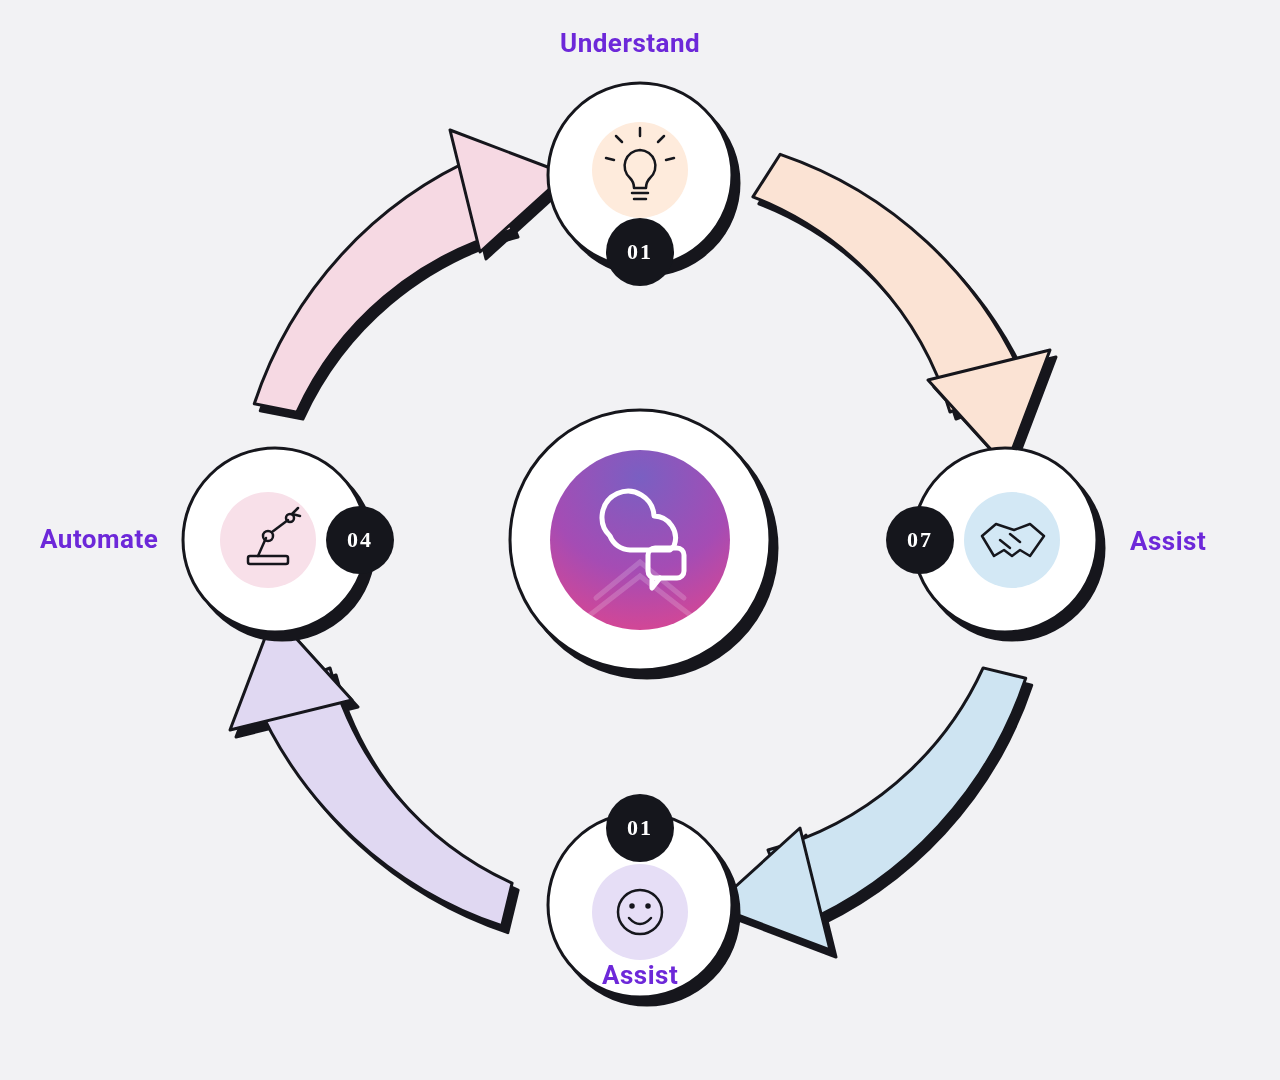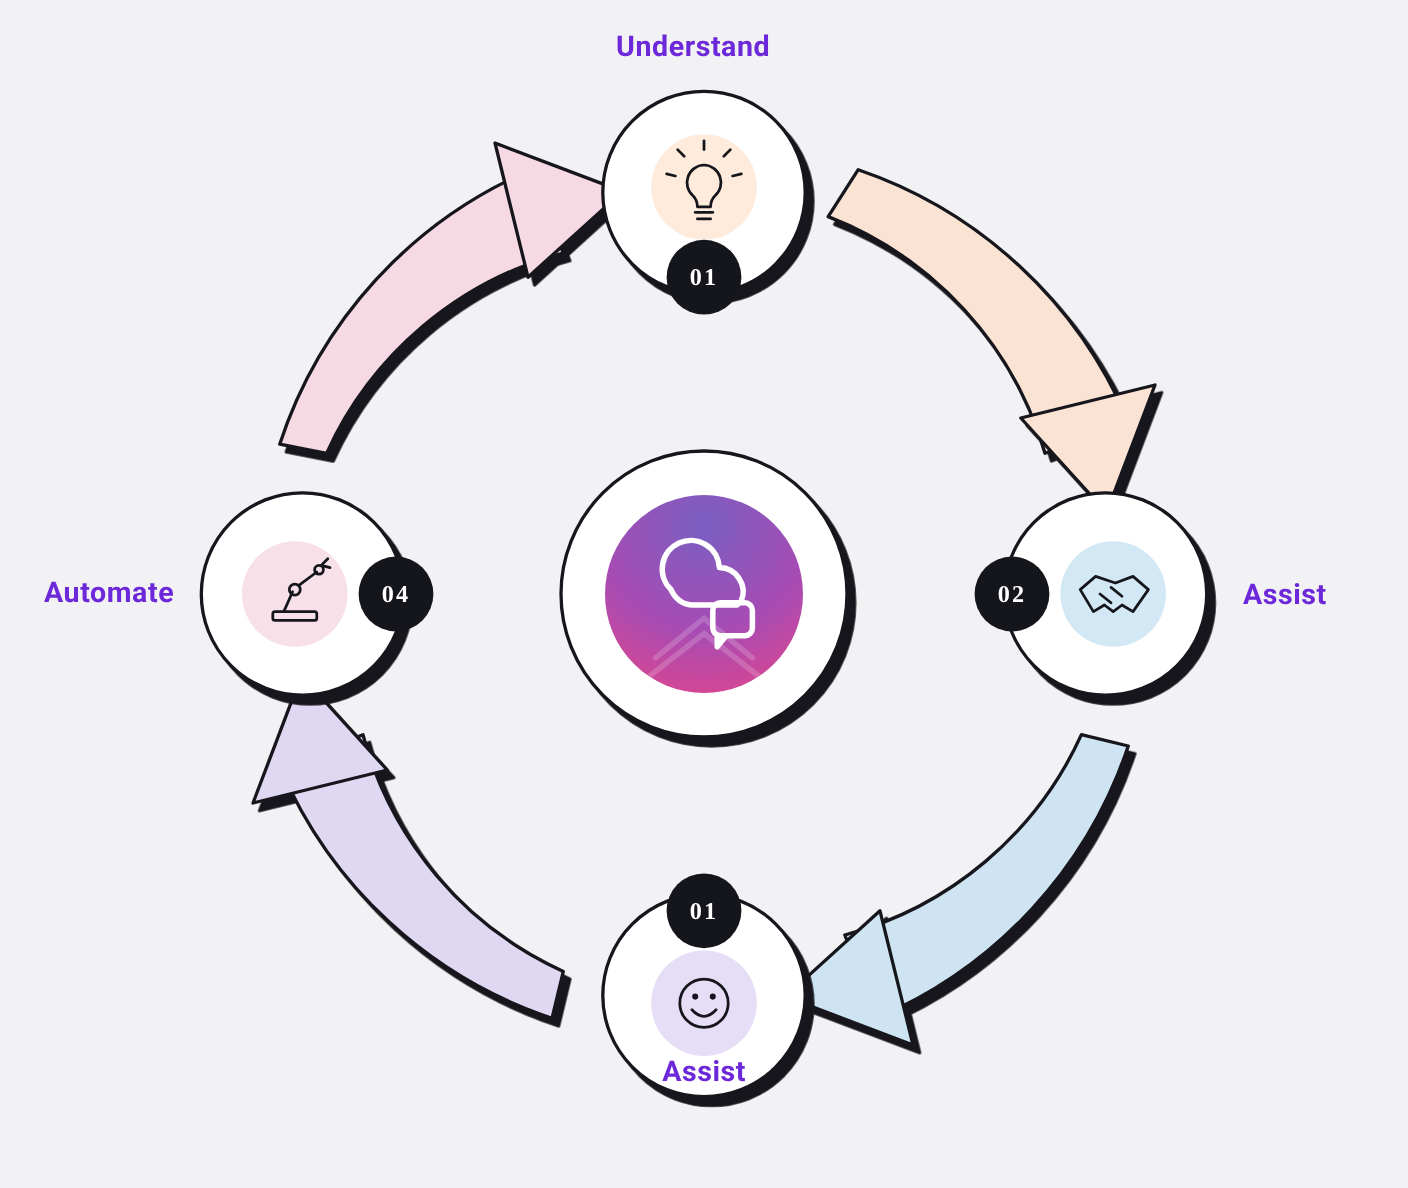--- a/index.html
+++ b/index.html
@@ -144,21 +144,21 @@
       <circle cx="268" cy="536" r="5"></circle>
       <path d="M272 532 l16 -12"></path>
       <circle cx="290" cy="518" r="4"></circle>
 
       <path d="M292 514 l6 -6 M292 514 l8 2"></path>
     </g>
   </g>
 </svg>
 
 <div class="badge" style="left:606px;top:218px;">01</div>
-<div class="badge" style="left:886px;top:506px;">02</div>
+<div class="badge" style="left:886px;top:506px;">07</div>
 <div class="badge" style="left:606px;top:794px;">01</div>
 <div class="badge" style="left:326px;top:506px;">04</div>
 
 <div class="label" style="left:560px;top:28px;">Understand</div>
 <div class="label" style="left:1130px;top:526px;">Assist</div>
 <div class="label" style="left:602px;top:960px;">Assist</div>
 <div class="label" style="left:40px;top:524px;text-align:center;">Automate</div>
 
 </div>
 

